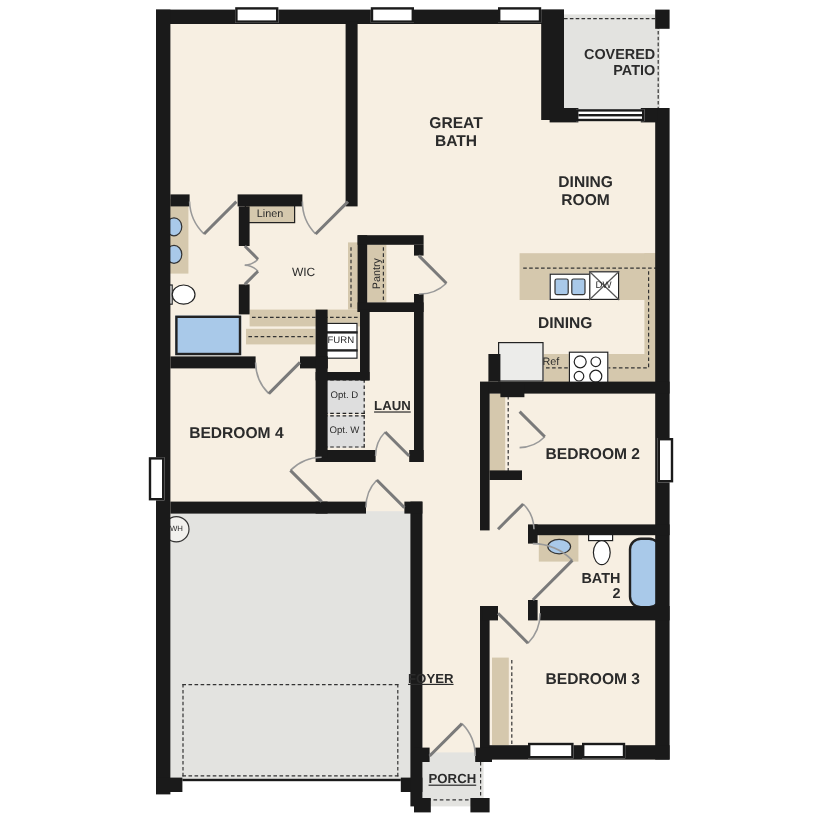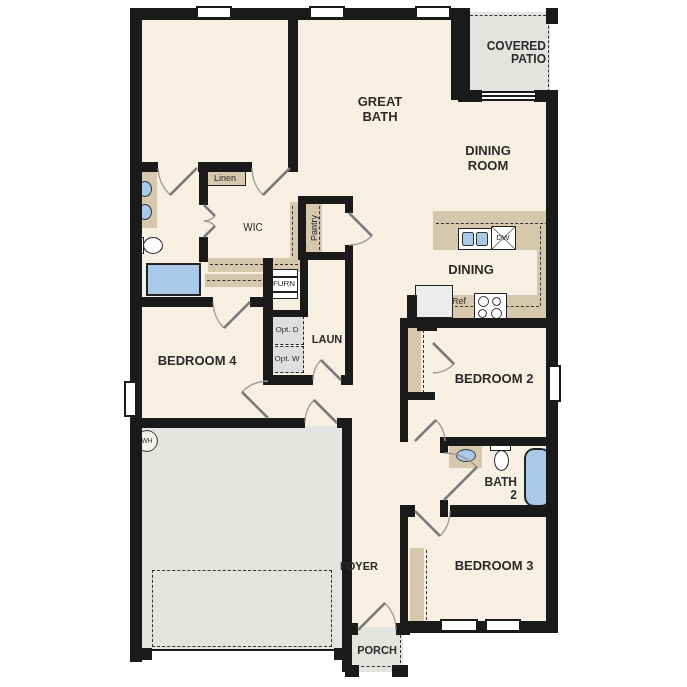--- a/index.html
+++ b/index.html
@@ -9,21 +9,21 @@
   .g{position:absolute;background:#e3e3e0;}
   .t{position:absolute;background:#d5c8ad;}
   .w{position:absolute;background:#1a1a1a;}
   .win{position:absolute;background:#fff;border:2px solid #1a1a1a;box-sizing:border-box;}
   .fix{position:absolute;box-sizing:border-box;}
   .dash{position:absolute;border-top:1px dashed #333;height:0;}
   .dashv{position:absolute;border-left:1px dashed #333;width:0;}
   .dashbox{position:absolute;border:1px dashed #333;box-sizing:border-box;}
   .lbl{position:absolute;transform:translate(-50%,-50%);text-align:center;
        font-weight:bold;font-size:13px;line-height:1.12;white-space:normal;}
-  .md{font-size:12px;text-align:right;} .s11{font-size:11px;}
+  .md{font-size:12px;text-align:right;} .s11{font-size:11px;text-decoration:underline;}
   .sm{font-weight:normal;font-size:9px;} .s10{font-weight:normal;font-size:10px;}
   .s8{font-weight:normal;font-size:8px;line-height:1.05;} .s7{font-weight:normal;font-size:6.5px;}
   .rot{transform:translate(-50%,-50%) rotate(-90deg);}
   svg.doors{position:absolute;left:0;top:0;}
 </style>
 </head>
 <body>
 
 <div class="plan">
 

